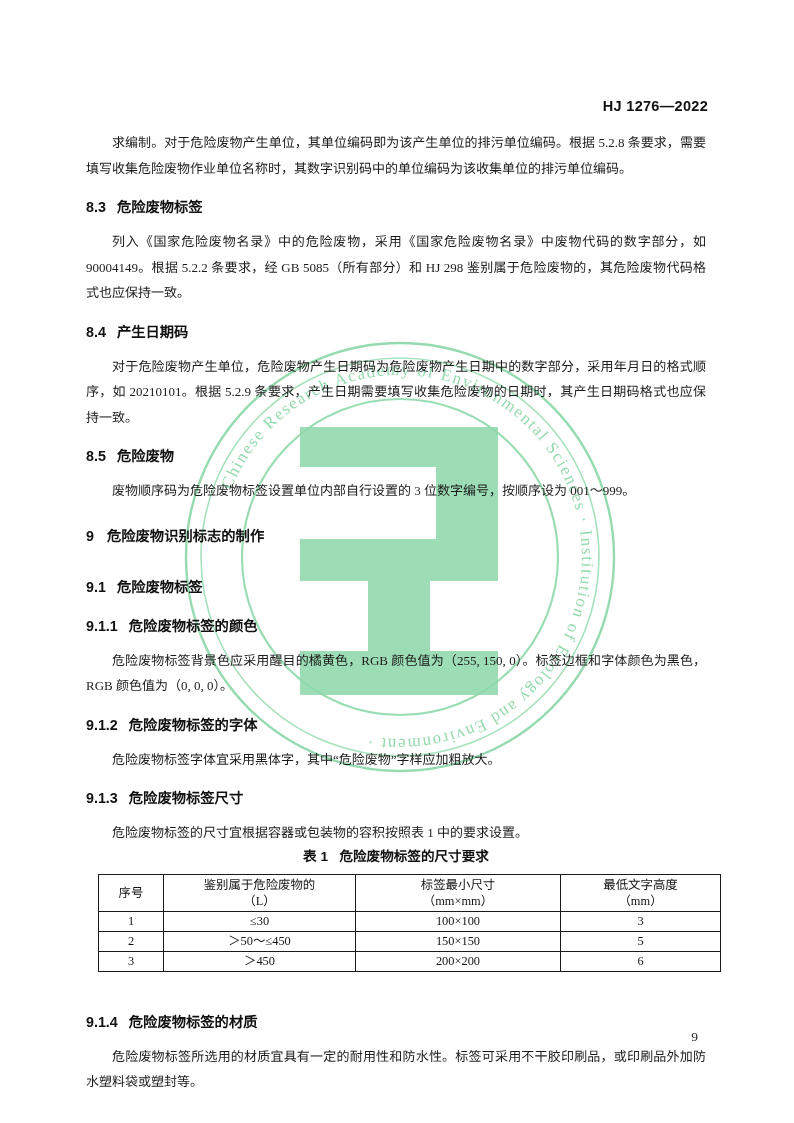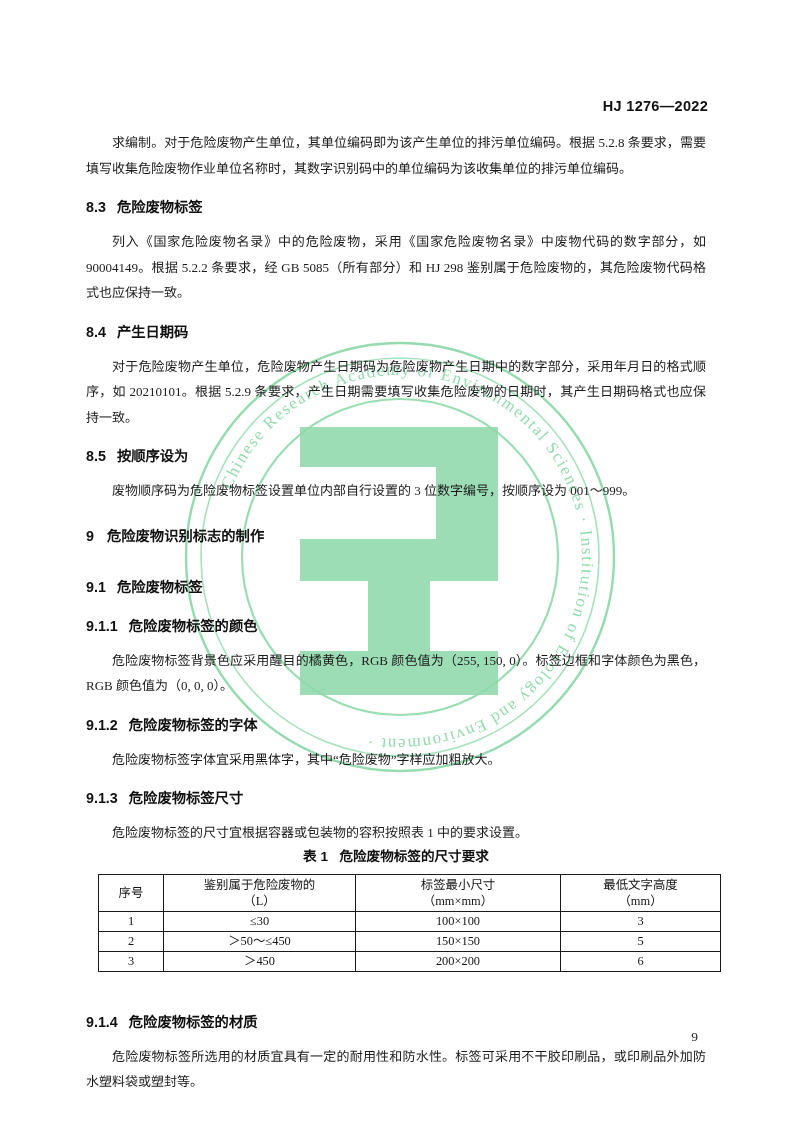--- a/index.html
+++ b/index.html
@@ -199,21 +199,21 @@
 
       <h3 class="clause">
         <span class="num">8.4</span><span>产生日期码</span>
       </h3>
       <div class="gap-sm"></div>
       <p class="para">对于危险废物产生单位，危险废物产生日期码为危险废物产生日期中的数字部分，采用年月日的格式顺序，如 20210101。根据 5.2.9 条要求，产生日期需要填写收集危险废物的日期时，其产生日期码格式也应保持一致。</p>
 
       <div class="gap-md"></div>
 
       <h3 class="clause">
-        <span class="num">8.5</span><span>按顺序设为</span>
+        <span class="num">8.5</span><span>危险废物</span>
       </h3>
       <div class="gap-sm"></div>
       <p class="para">废物顺序码为危险废物标签设置单位内部自行设置的 3 位数字编号，按顺序设为 001～999。</p>
 
       <div class="gap-lg"></div>
 
       <h2 class="clause">
         <span class="num wide">9</span><span>危险废物识别标志的制作</span>
       </h2>
 

